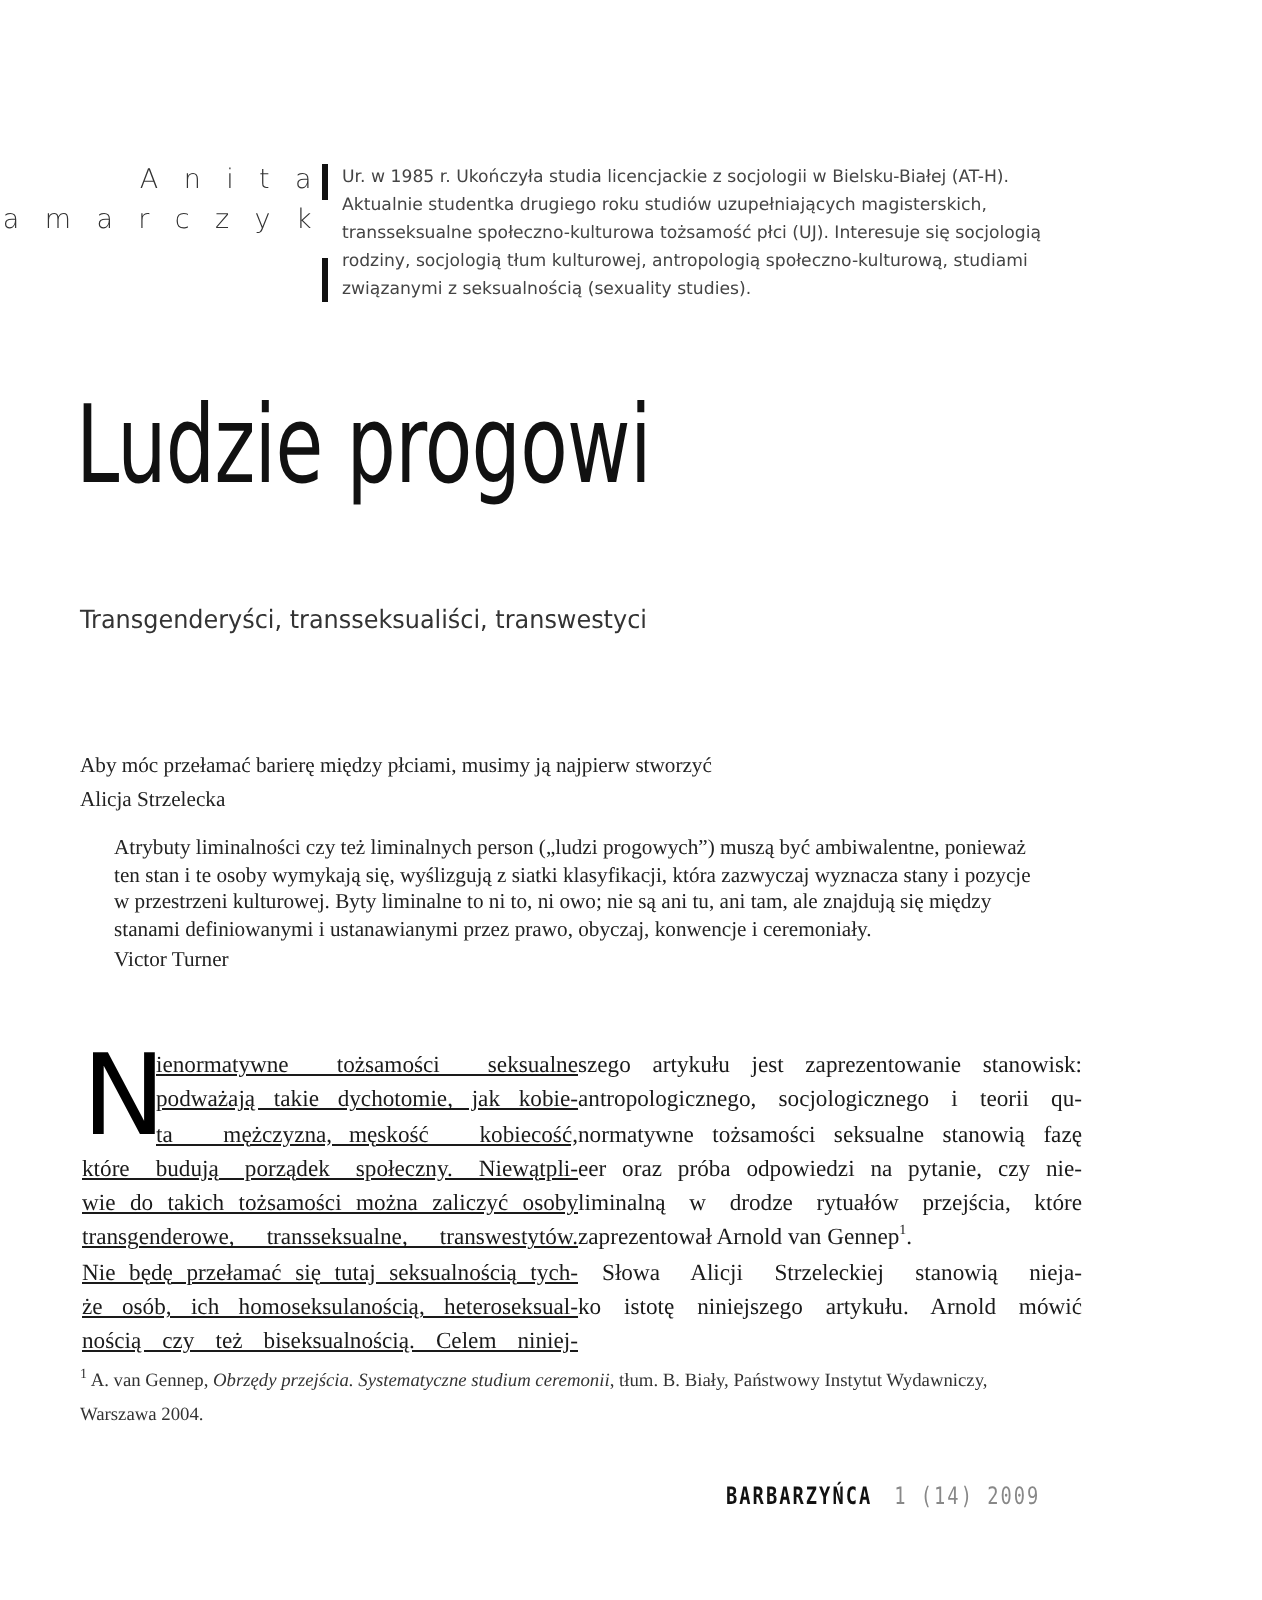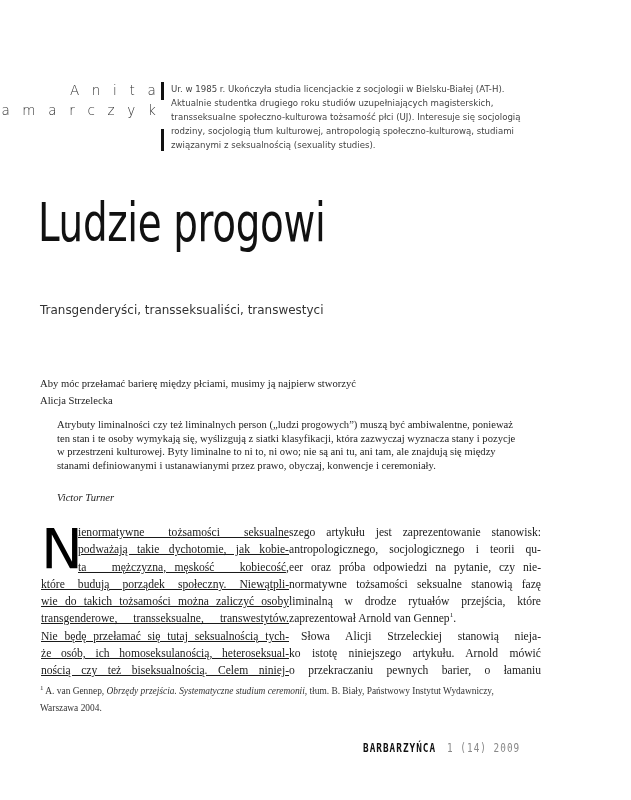--- a/index.html
+++ b/index.html
@@ -86,45 +86,44 @@
 
 <div class="motto serif">
   <div>Aby móc przełamać barierę między płciami, musimy ją najpierw stworzyć</div>
   <div>Alicja Strzelecka</div>
 </div>
 <div class="quote2 serif">
   <div>Atrybuty liminalności czy też liminalnych person („ludzi progowych”) muszą być ambiwalentne, ponieważ</div>
   <div>ten stan i te osoby wymykają się, wyślizgują z siatki klasyfikacji, która zazwyczaj wyznacza stany i pozycje</div>
   <div>w przestrzeni kulturowej. Byty liminalne to ni to, ni owo; nie są ani tu, ani tam, ale znajdują się między</div>
   <div>stanami definiowanymi i ustanawianymi przez prawo, obyczaj, konwencje i ceremoniały.</div>
-  <div style="margin-top:19px;font-style:italic;">Victor Turner</div>
+  <div style="margin-top:2px;">Victor Turner</div>
 </div>
 
 <div class="dropcap">N</div>
 <div class="col left serif">
   <div class="line indentcap">ienormatywne tożsamości seksualne</div>
   <div class="line indentcap">podważają takie dychotomie, jak kobie-</div>
   <div class="line indentcap" style="white-space:pre;">ta   mężczyzna, męskość   kobiecość,</div>
   <div class="line">które budują porządek społeczny. Niewątpli-</div>
   <div class="line">wie do takich tożsamości można zaliczyć osoby</div>
   <div class="line">transgenderowe, transseksualne, transwestytów.</div>
   <div class="line">Nie będę przełamać się tutaj seksualnością tych-</div>
   <div class="line">że osób, ich homoseksulanością, heteroseksual-</div>
   <div class="line">nością czy też biseksualnością. Celem niniej-</div>
 </div>
 <div class="col right serif">
   <div class="line">szego artykułu jest zaprezentowanie stanowisk:</div>
   <div class="line">antropologicznego, socjologicznego i teorii qu-</div>
+  <div class="line">normatywne tożsamości seksualne stanowią fazę</div>
   <div class="line">eer oraz próba odpowiedzi na pytanie, czy nie-</div>
-  <div class="line">normatywne tożsamości seksualne stanowią fazę</div>
   <div class="line">liminalną w drodze rytuałów przejścia, które</div>
   <div class="line last"><span>zaprezentował Arnold van Gennep</span><sup>1</sup><span>.</span></div>
   <div class="line indent">Słowa Alicji Strzeleckiej stanowią nieja-</div>
   <div class="line">ko istotę niniejszego artykułu. Arnold mówić</div>
-  <div class="line">o przekraczaniu pewnych barier, o łamaniu</div>
 </div>
 
 <div class="footnote serif">
   <div><sup>1</sup> <span>A. van Gennep, </span><i>Obrzędy przejścia. Systematyczne studium ceremonii</i><span>, tłum. B. Biały, Państwowy Instytut Wydawniczy,</span></div>
   <div>Warszawa 2004.</div>
 </div>
 
 <div class="journal">
   <span class="name">BARBARZYŃCA</span><span class="issue">1 (14) 2009</span>
 </div>

